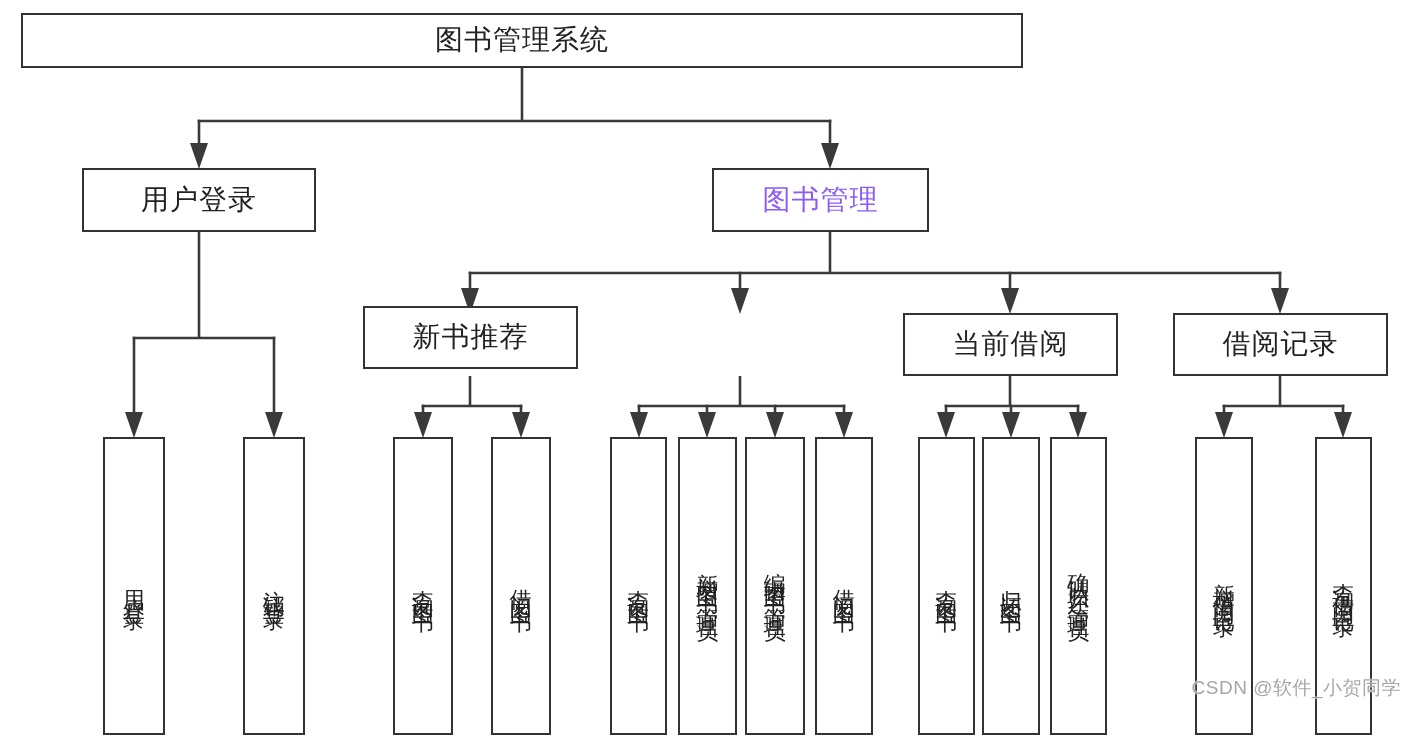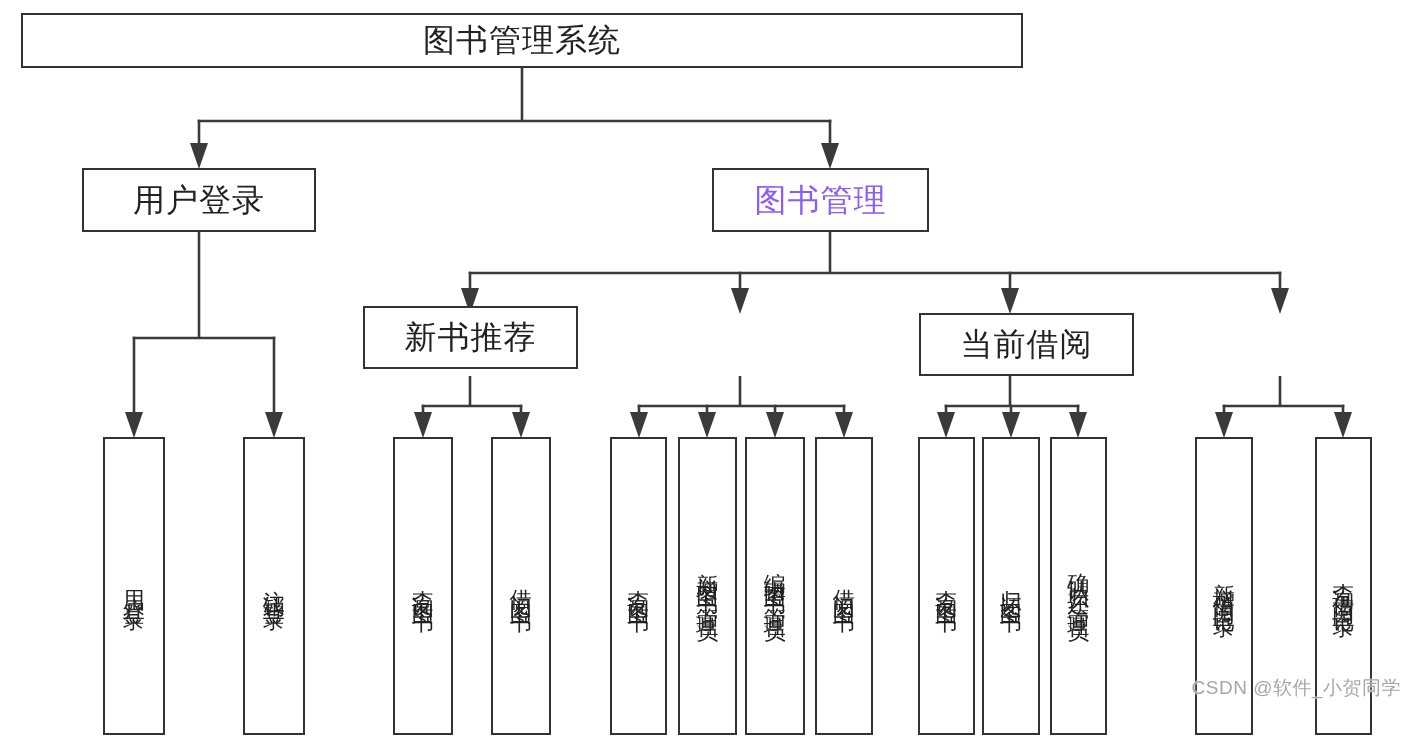--- a/index.html
+++ b/index.html
@@ -29,21 +29,21 @@
     border: 2.5px solid #333333;
     color: #222222;
     display: flex;
     align-items: center;
     justify-content: center;
     text-align: center;
     line-height: 1.15;
     white-space: nowrap;
   }
   .node.h {
-    font-size: 32px;
+    font-size: 28px;
     letter-spacing: 1px;
   }
   .node.v {
     font-size: 22px;
     writing-mode: vertical-rl;
     text-orientation: mixed;
     letter-spacing: 7px;
   }
   #watermark {
     position: absolute;
@@ -115,21 +115,22 @@
       <line x1="1343" y1="404.7" x2="1343" y2="416" stroke="#3a3a3a" stroke-width="2.6"></line>
       <polygon points="1334,412 1352,412 1343,438" fill="#3a3a3a"></polygon>
     </svg>
 
   <div class="node h" style="left: 21px; top: 13px; width: 1002px; height: 55px; border-color: rgb(51, 51, 51); color: rgb(34, 34, 34);">图书管理系统</div>
 
   <div class="node h" style="left: 82px; top: 168px; width: 234px; height: 64px; border-color: rgb(51, 51, 51); color: rgb(34, 34, 34);">用户登录</div>
   <div class="node h" style="left: 712px; top: 168px; width: 217px; height: 64px; border-color: rgb(51, 51, 51); color: #8b5cf6;">图书管理</div>
 
   <div class="node h" style="left: 363px; top: 306px; width: 215px; height: 63px; border-color: rgb(51, 51, 51); color: rgb(34, 34, 34);">新书推荐</div>
-  <div class="node h" style="left: 903px; top: 313px; width: 215px; height: 63px; border-color: rgb(51, 51, 51); color: rgb(34, 34, 34); margin-left: 16px;">当前借阅</div>
+  <div class="node h" style="left: 903px; top: 313px; width: 215px; height: 63px; border-color: rgb(51, 51, 51); color: rgb(34, 34, 34);">当前借阅</div>
+  <div class="node h" style="left: 1173px; top: 313px; width: 215px; height: 63px; border-color: rgb(51, 51, 51); color: rgb(34, 34, 34);">借阅记录</div>
 
   <div class="node v" style="left: 103px; top: 437px; width: 62px; height: 298px; border-color: rgb(51, 51, 51); color: rgb(34, 34, 34);">用户登录</div>
   <div class="node v" style="left: 243px; top: 437px; width: 62px; height: 298px; border-color: rgb(51, 51, 51); color: rgb(34, 34, 34);">注销登录</div>
 
   <div class="node v" style="left: 393px; top: 437px; width: 60px; height: 298px; border-color: rgb(51, 51, 51); color: rgb(34, 34, 34);">查询图书</div>
   <div class="node v" style="left: 491px; top: 437px; width: 60px; height: 298px; border-color: rgb(51, 51, 51); color: rgb(34, 34, 34);">借阅图书</div>
 
   <div class="node v" style="left: 610px; top: 437px; width: 57px; height: 298px; border-color: rgb(51, 51, 51); color: rgb(34, 34, 34);">查询图书</div>
   <div class="node v" style="left: 678px; top: 437px; width: 59px; height: 298px; border-color: rgb(51, 51, 51); color: rgb(34, 34, 34);">新增图书（管理员）</div>
   <div class="node v" style="left: 745px; top: 437px; width: 60px; height: 298px; border-color: rgb(51, 51, 51); color: rgb(34, 34, 34);">编辑图书（管理员）</div>

